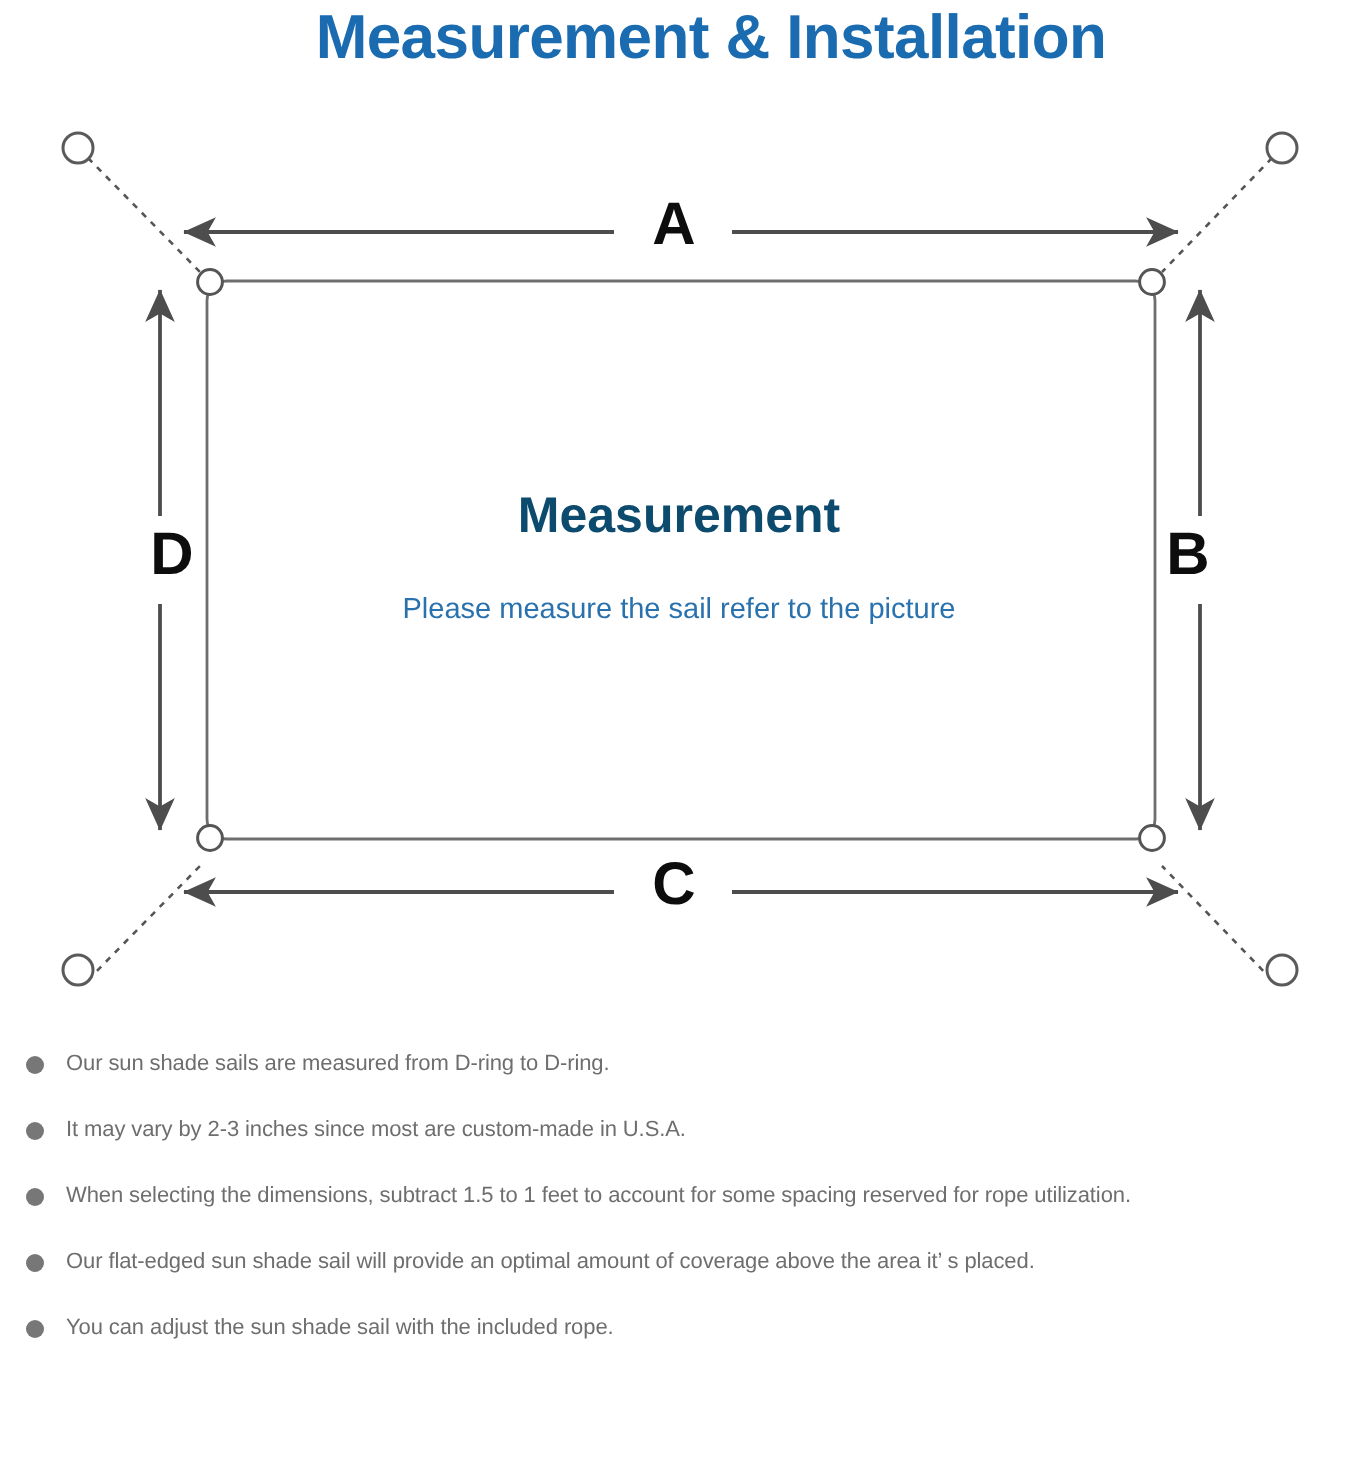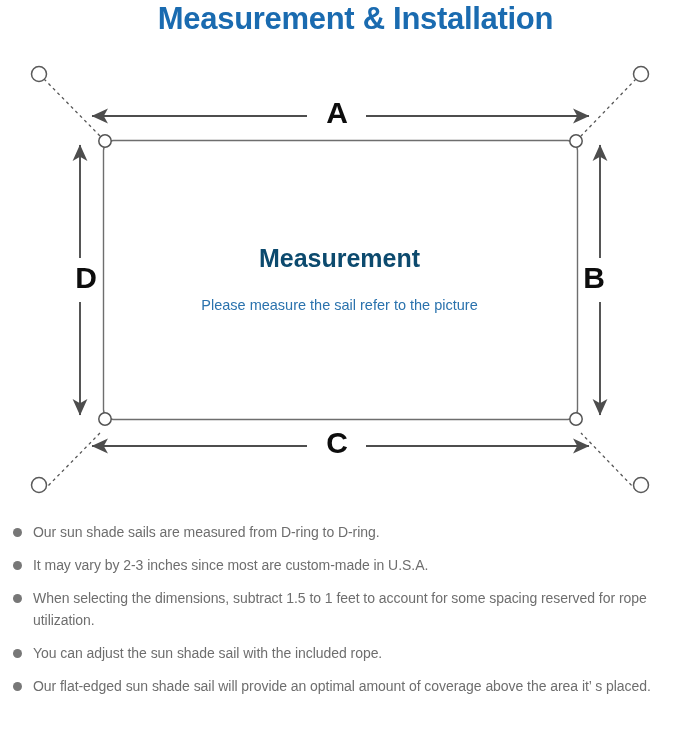--- a/index.html
+++ b/index.html
@@ -87,21 +87,21 @@
     position: absolute;
     left: 0px;
     top: 521px;
     width: 679px;
   }
   .note-item {
     position: relative;
     padding-left: 33px;
     margin-bottom: 11px;
     font-family: "Liberation Sans", sans-serif;
-    font-size: 14px;
+    font-size: 11px;
     line-height: 22px;
     color: #6e6e6e;
     letter-spacing: -0.05px;
   }
   .note-item .bullet {
     position: absolute;
     left: 13px;
     top: 7px;
     width: 9px;
     height: 9px;
@@ -188,19 +188,19 @@
   <div class="note-item">
     <span class="bullet"></span>
     <span class="note-text">It may vary by 2-3 inches since most are custom-made in U.S.A.</span>
   </div>
   <div class="note-item">
     <span class="bullet"></span>
     <span class="note-text">When selecting the dimensions, subtract 1.5 to 1 feet to account for some spacing reserved for rope utilization.</span>
   </div>
   <div class="note-item">
     <span class="bullet"></span>
+    <span class="note-text">Our flat-edged sun shade sail will provide an optimal amount of coverage above the area it’ s placed.</span>
+  </div>
+  <div class="note-item">
+    <span class="bullet"></span>
     <span class="note-text">You can adjust the sun shade sail with the included rope.</span>
   </div>
-  <div class="note-item">
-    <span class="bullet"></span>
-    <span class="note-text">Our flat-edged sun shade sail will provide an optimal amount of coverage above the area it’ s placed.</span>
-  </div>
 </div>
 
 </body></html>

